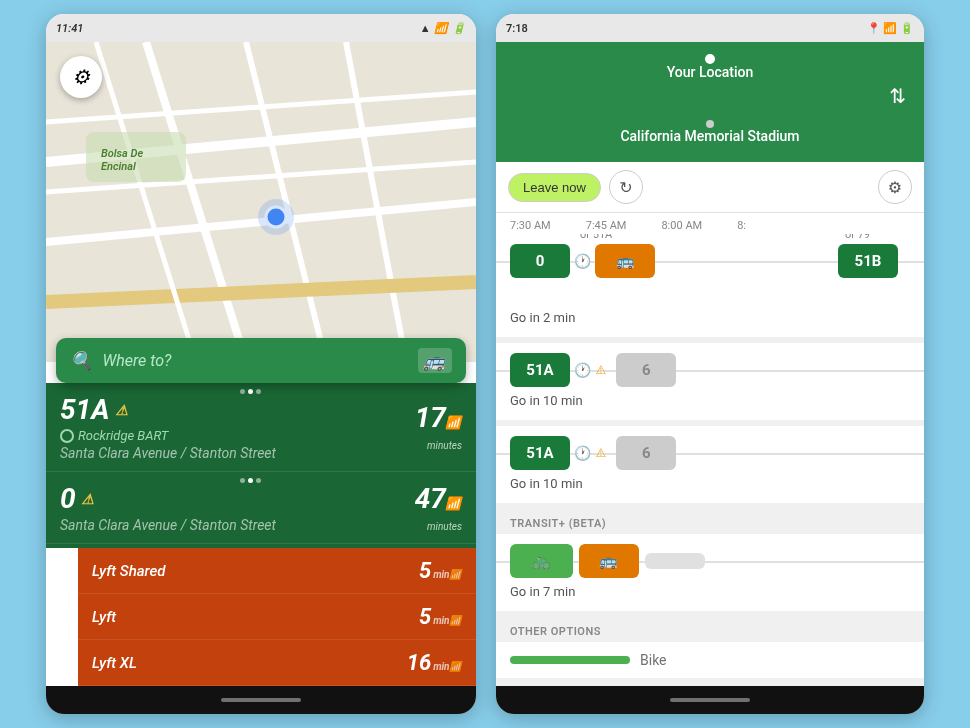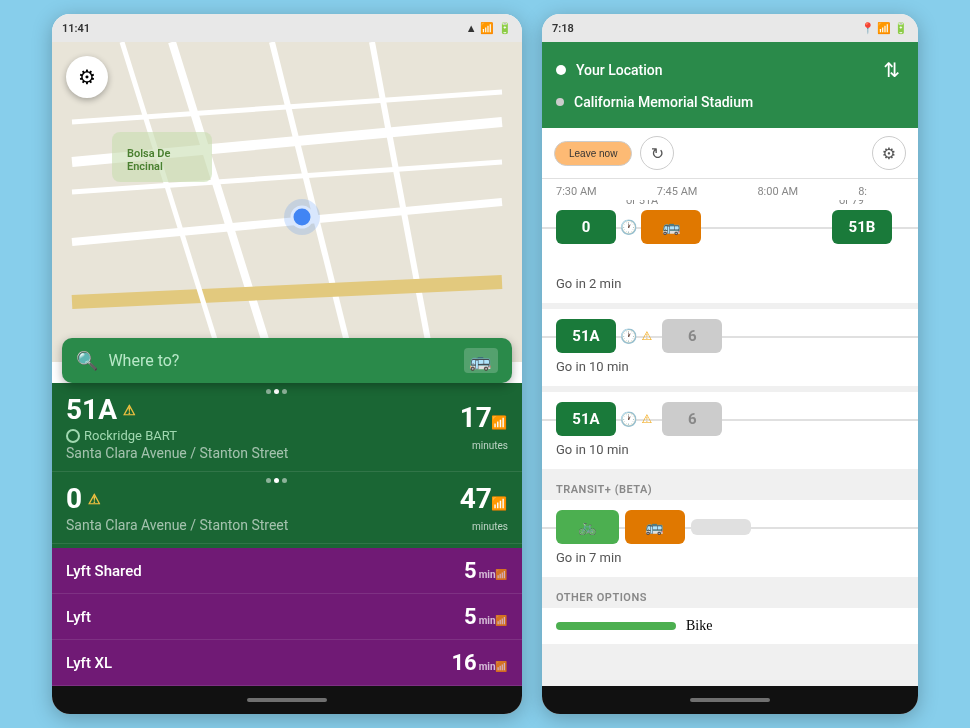--- a/index.html
+++ b/index.html
@@ -10,28 +10,29 @@
       display: flex;
       align-items: center;
       justify-content: center;
       gap: 20px;
       font-family: 'Roboto', Arial, sans-serif;
       overflow: hidden;
     }
 
     
     .phone {
-      width: 470px;
+      width: 430px;
       height: 700px;
       background: #fff;
       border-radius: 18px;
       overflow: hidden;
       display: flex;
       flex-direction: column;
       box-shadow: 0 4px 20px rgba(0,0,0,0.25);
+      font-style: italic;
     }
 
     
     .status-bar {
       height: 28px;
       background: #e8e8e8;
       display: flex;
       align-items: center;
       justify-content: space-between;
       padding: 0 10px;
@@ -137,22 +138,23 @@
       transform: translateY(-50%);
       text-align: right;
       color: #fff;
     }
     .transit-item .time-badge .mins { font-size: 28px; font-weight: 700; }
     .transit-item .time-badge .min-label { font-size: 10px; color: rgba(255,255,255,0.7); text-align: right; }
     .realtime-icon { font-size: 13px; color: #80d8a0; }
 
     
     .rideshare-list {
-      background: #701a75;
+      background: #c2410c;
       flex: 0 0 auto;
+      margin-left: 32px;
     }
     .rideshare-item {
       padding: 10px 14px;
       border-bottom: 1px solid rgba(255,255,255,0.1);
       display: flex;
       align-items: center;
       justify-content: space-between;
       cursor: pointer;
     }
     .rideshare-item .ride-name { color: #fff; font-size: 15px; font-weight: 500; }
@@ -162,21 +164,21 @@
       height: 28px;
       background: #111;
       display: flex;
       align-items: center;
       justify-content: center;
     }
     .home-indicator { width: 80px; height: 4px; border-radius: 2px; background: rgba(255,255,255,0.4); }
 
     
     .phone-right {
-      width: 376px;
+      width: 428px;
       height: 700px;
       background: #f5f5f5;
       border-radius: 18px;
       overflow: hidden;
       display: flex;
       flex-direction: column;
       box-shadow: 0 4px 20px rgba(0,0,0,0.25);
     }
     .status-bar-right {
       height: 28px;
@@ -191,22 +193,22 @@
     }
 
     
     .route-header {
       background: #2a8a4a;
       padding: 12px 14px 10px;
     }
     .loc-row {
       display: flex;
       align-items: center;
-      gap: 10px;
       margin-bottom: 8px;
+      flex-direction: column;
     }
     .loc-dot { width: 10px; height: 10px; border-radius: 50%; background: #fff; flex-shrink: 0; }
     .loc-dot.small { width: 8px; height: 8px; background: #ccc; }
     .loc-text { color: #fff; font-size: 14px; font-weight: 500; }
     .swap-btn {
       margin-left: auto;
       color: #fff;
       font-size: 20px;
       cursor: pointer;
       padding: 4px;
@@ -215,25 +217,25 @@
     
     .leave-now-bar {
       background: #fff;
       padding: 8px 12px;
       display: flex;
       align-items: center;
       gap: 8px;
       border-bottom: 1px solid #e0e0e0;
     }
     .leave-now-btn {
-      background: #fdba74;
+      background: #bef264;
       border: 1px solid #ccc;
       border-radius: 20px;
       padding: 6px 14px;
-      font-size: 10px;
+      font-size: 13px;
       font-weight: 500;
       cursor: pointer;
       color: #333;
     }
     .refresh-btn {
       width: 34px;
       height: 34px;
       border: 1px solid #ccc;
       border-radius: 50%;
       display: flex;
@@ -256,21 +258,21 @@
       color: #555;
       font-size: 16px;
     }
 
     
     .time-header {
       display: flex;
       align-items: flex-end;
       padding: 6px 14px 2px;
       background: #fff;
-      gap: 60px;
+      gap: 35px;
     }
     .time-label { font-size: 11px; color: #888; }
 
     
     .route-options {
       flex: 1;
       overflow-y: auto;
       background: #f0f0f0;
       padding-bottom: 10px;
     }
@@ -322,21 +324,21 @@
       display: flex;
       align-items: center;
       gap: 10px;
     }
     .other-bar {
       height: 8px;
       background: #4CAF50;
       border-radius: 4px;
       width: 120px;
     }
-    .other-label { font-size: 14px; color: #000000; font-family: Liberation Serif, serif; }
+    .other-label { font-size: 14px; color: #737373; }
 
     
     .route-options::-webkit-scrollbar { display: none; }
   </style>
 </head>
 <body>
 
 <div class="phone">
 
   <div class="status-bar">

